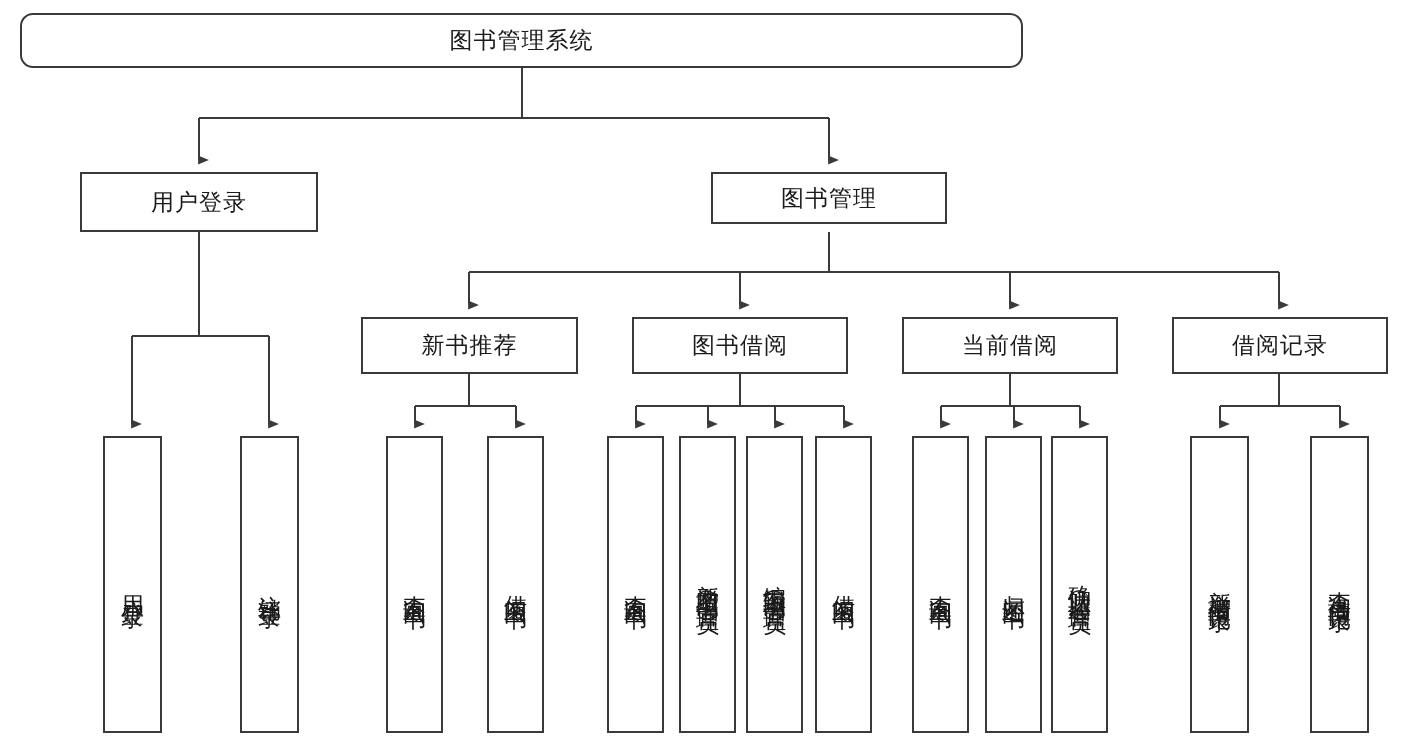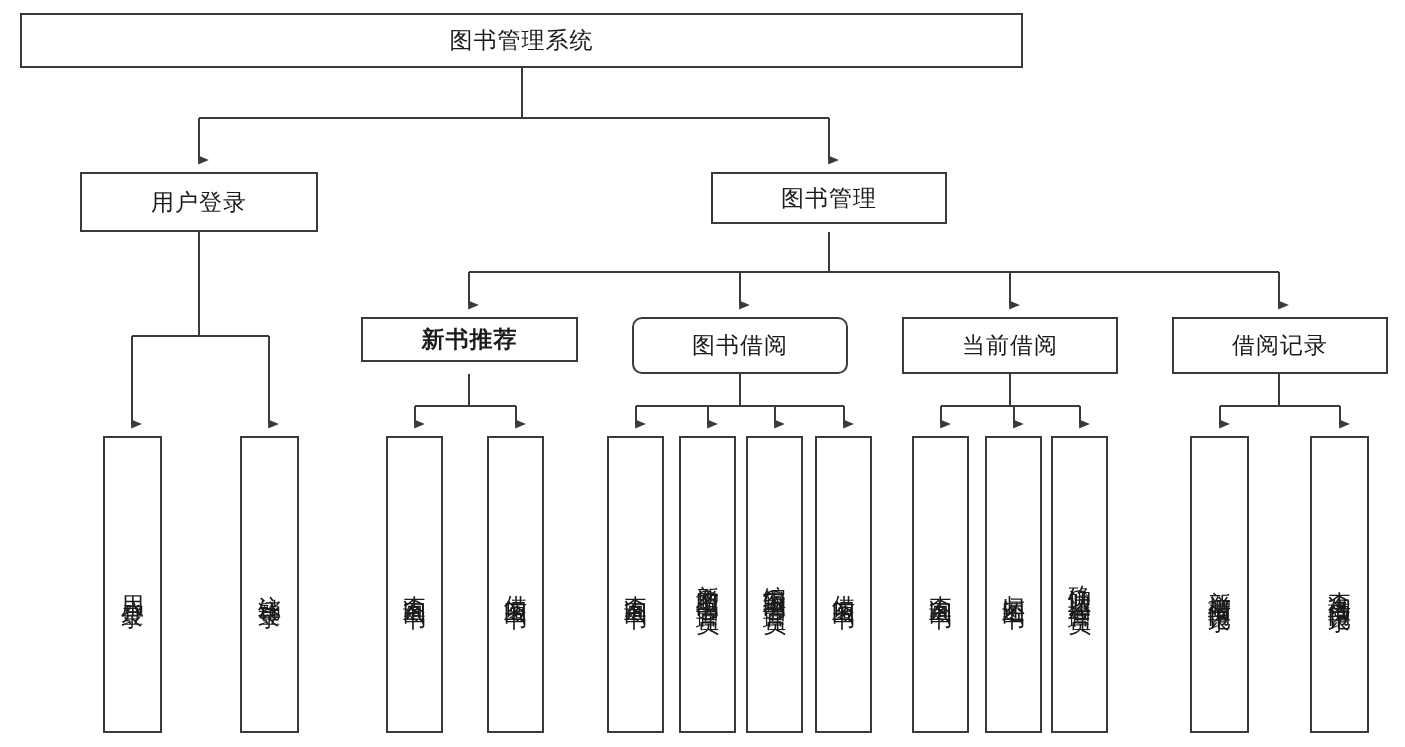--- a/index.html
+++ b/index.html
@@ -112,35 +112,35 @@
       <path d="M1014,406 L1014,424" marker-end="url(#arrow)"></path>
       <path d="M1080,406 L1080,424" marker-end="url(#arrow)"></path>
 
       <path d="M1279,374 L1279,406"></path>
       <path d="M1220,406 L1340,406"></path>
       <path d="M1220,406 L1220,424" marker-end="url(#arrow)"></path>
       <path d="M1340,406 L1340,424" marker-end="url(#arrow)"></path>
     </g>
   </svg>
 
-  <div class="node horiz" style="left: 20px; top: 13px; width: 1003px; height: 55px;">
+  <div class="node horiz" style="left: 20px; top: 13px; width: 1003px; height: 55px; border-radius: 13px;">
     <span class="hlabel">图书管理系统</span>
   </div>
 
   <div class="node horiz" style="left: 80px; top: 172px; width: 238px; height: 60px;">
     <span class="hlabel">用户登录</span>
   </div>
   <div class="node horiz" style="left: 711px; top: 172px; width: 236px; height: 52px;">
     <span class="hlabel">图书管理</span>
   </div>
 
-  <div class="node horiz" style="left: 361px; top: 317px; width: 217px; height: 45px; font-weight: bold;">
+  <div class="node horiz" style="left: 361px; top: 317px; width: 217px; height: 57px;">
     <span class="hlabel">新书推荐</span>
   </div>
-  <div class="node horiz" style="left: 632px; top: 317px; width: 216px; height: 57px; border-radius: 10px;">
+  <div class="node horiz" style="left: 632px; top: 317px; width: 216px; height: 57px;">
     <span class="hlabel">图书借阅</span>
   </div>
   <div class="node horiz" style="left: 902px; top: 317px; width: 216px; height: 57px;">
     <span class="hlabel">当前借阅</span>
   </div>
   <div class="node horiz" style="left: 1172px; top: 317px; width: 216px; height: 57px;">
     <span class="hlabel">借阅记录</span>
   </div>
 
   <div class="node vert" style="left: 103px; top: 436px; width: 59px; height: 297px;">

